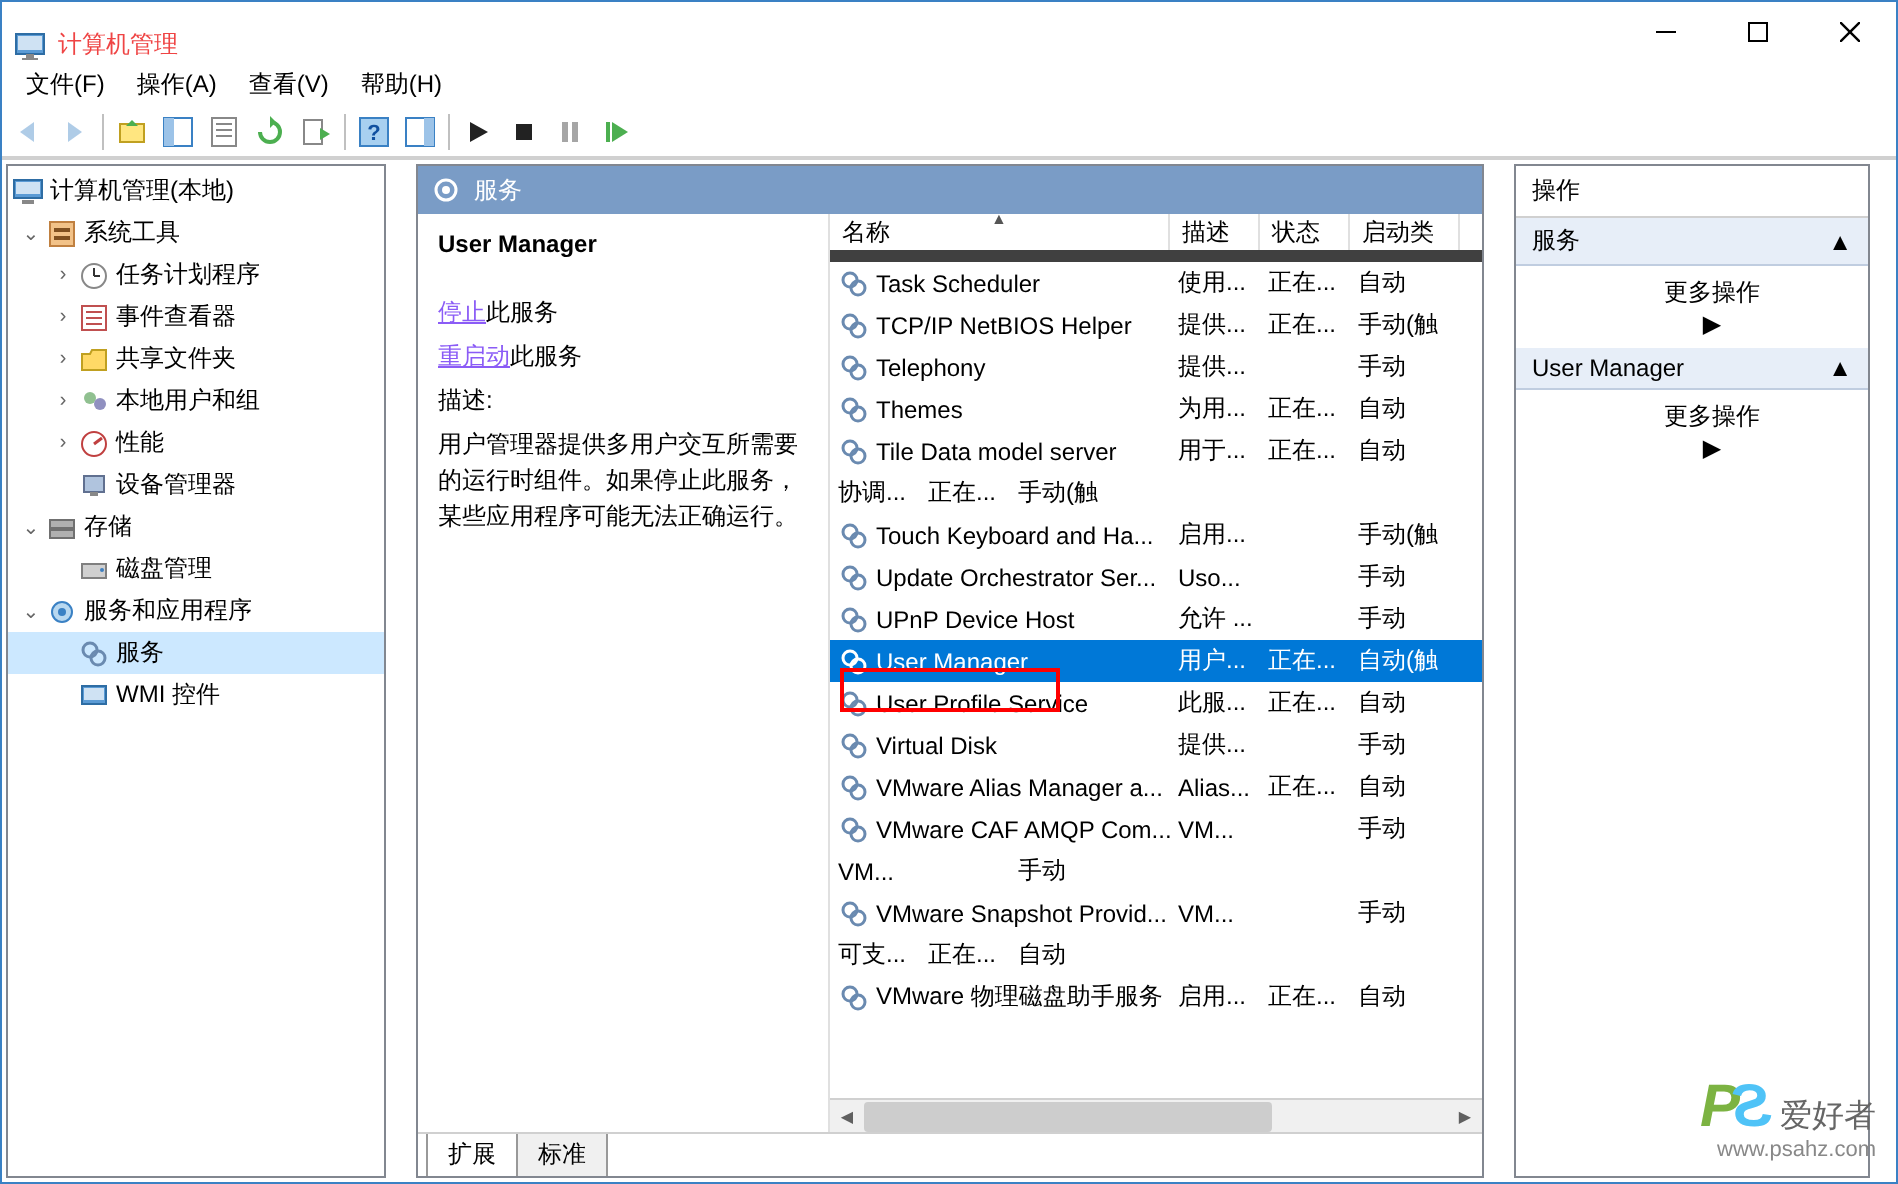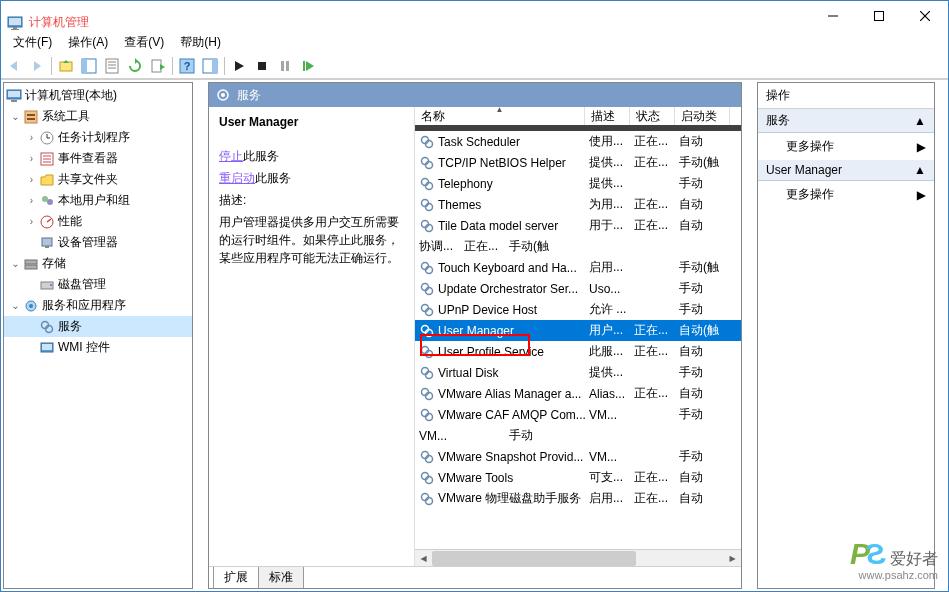--- a/index.html
+++ b/index.html
@@ -69,21 +69,21 @@
   
   .tabs-bottom { height: 22px; display: flex; align-items: flex-start; padding-left: 4px; background: #fff; border-top: 1px solid #d0d0d0; }
   .tab { border: 1px solid #999; border-top: none; padding: 2px 10px; margin-right: -1px; background: #fff; font-size: 12px; }
   .tab.active { background: #fff; }
   .tab.inactive { background: #f0f0f0; }
 
   
   .actions-panel { width: 178px; border: 1px solid #828790; margin: 2px 13px 2px 2px; display: flex; flex-direction: column; }
   .actions-header { background: #fff; border-bottom: 1px solid #d0d0d0; padding: 4px 8px; font-size: 12px; }
   .actions-section { background: #e7eef8; padding: 3px 8px; display: flex; justify-content: space-between; align-items: center; border-bottom: 1px solid #c0cde0; }
-  .actions-item { padding: 5px 8px 5px 28px; display: flex; justify-content: space-between; align-items: center; }
+  .actions-item { padding: 5px 8px 5px 28px; display: flex; justify-content: space-between; align-items: center; flex-direction: column; }
   
   
   .highlight-box { position: absolute; border: 2px solid #ff0000; pointer-events: none; z-index: 100; }
   
   
   .watermark { position: absolute; bottom: 10px; right: 10px; font-family: Arial; z-index: 50; text-align: right; }
   .watermark .logo-line { display: flex; align-items: baseline; justify-content: flex-end; }
   .wm-p { font-size: 30px; font-weight: bold; color: #7cb342; font-style: italic; }
   .wm-s { font-size: 30px; font-weight: bold; color: #4fc3f7; font-style: italic; display:inline-block; transform: scaleX(-1); margin-left:-4px; }
   .wm-txt { font-size: 16px; color: #666; margin-left: 4px; font-family: "Microsoft YaHei"; }
@@ -540,27 +540,20 @@
                     <circle cx="6" cy="6" r="3.5" fill="none" stroke="#6a8ab0" stroke-width="1.5"></circle>
                     <circle cx="10" cy="10" r="3.5" fill="none" stroke="#6a8ab0" stroke-width="1.5"></circle>
                   </svg>
                   <span>VMware Snapshot Provid...</span>
                 </div>
                 <div class="cell c-desc">VM...</div>
                 <div class="cell c-status"></div>
                 <div class="cell c-start">手动</div>
               </div>
               <div class="svc-row">
-                <div class="cell c-name">
-                  <svg class="svc-icon" viewBox="0 0 16 16">
-                    <circle cx="6" cy="6" r="3.5" fill="none" stroke="#6a8ab0" stroke-width="1.5"></circle>
-                    <circle cx="10" cy="10" r="3.5" fill="none" stroke="#6a8ab0" stroke-width="1.5"></circle>
-                  </svg>
-                  <span>VMware Tools</span>
-                </div>
                 <div class="cell c-desc">可支...</div>
                 <div class="cell c-status">正在...</div>
                 <div class="cell c-start">自动</div>
               </div>
               <div class="svc-row">
                 <div class="cell c-name">
                   <svg class="svc-icon" viewBox="0 0 16 16">
                     <circle cx="6" cy="6" r="3.5" fill="none" stroke="#6a8ab0" stroke-width="1.5"></circle>
                     <circle cx="10" cy="10" r="3.5" fill="none" stroke="#6a8ab0" stroke-width="1.5"></circle>
                   </svg>

